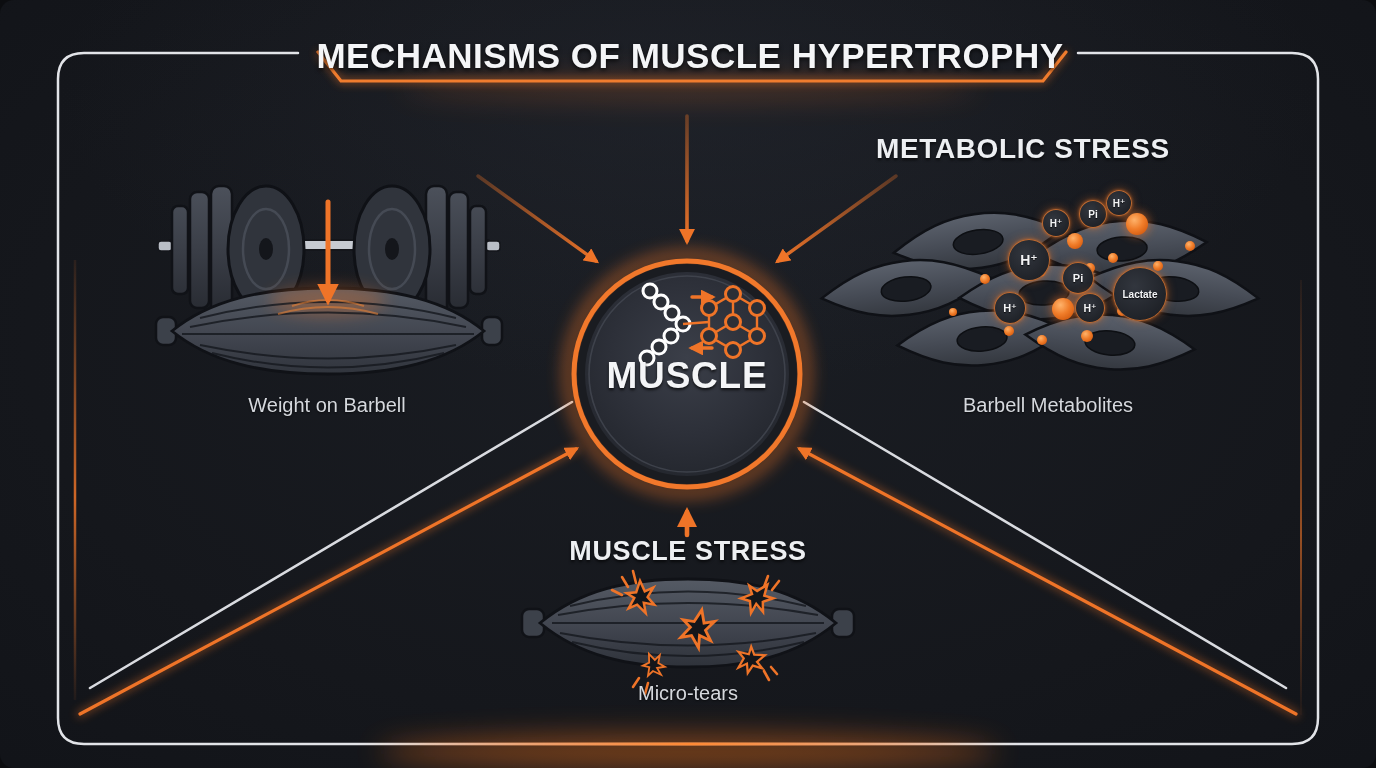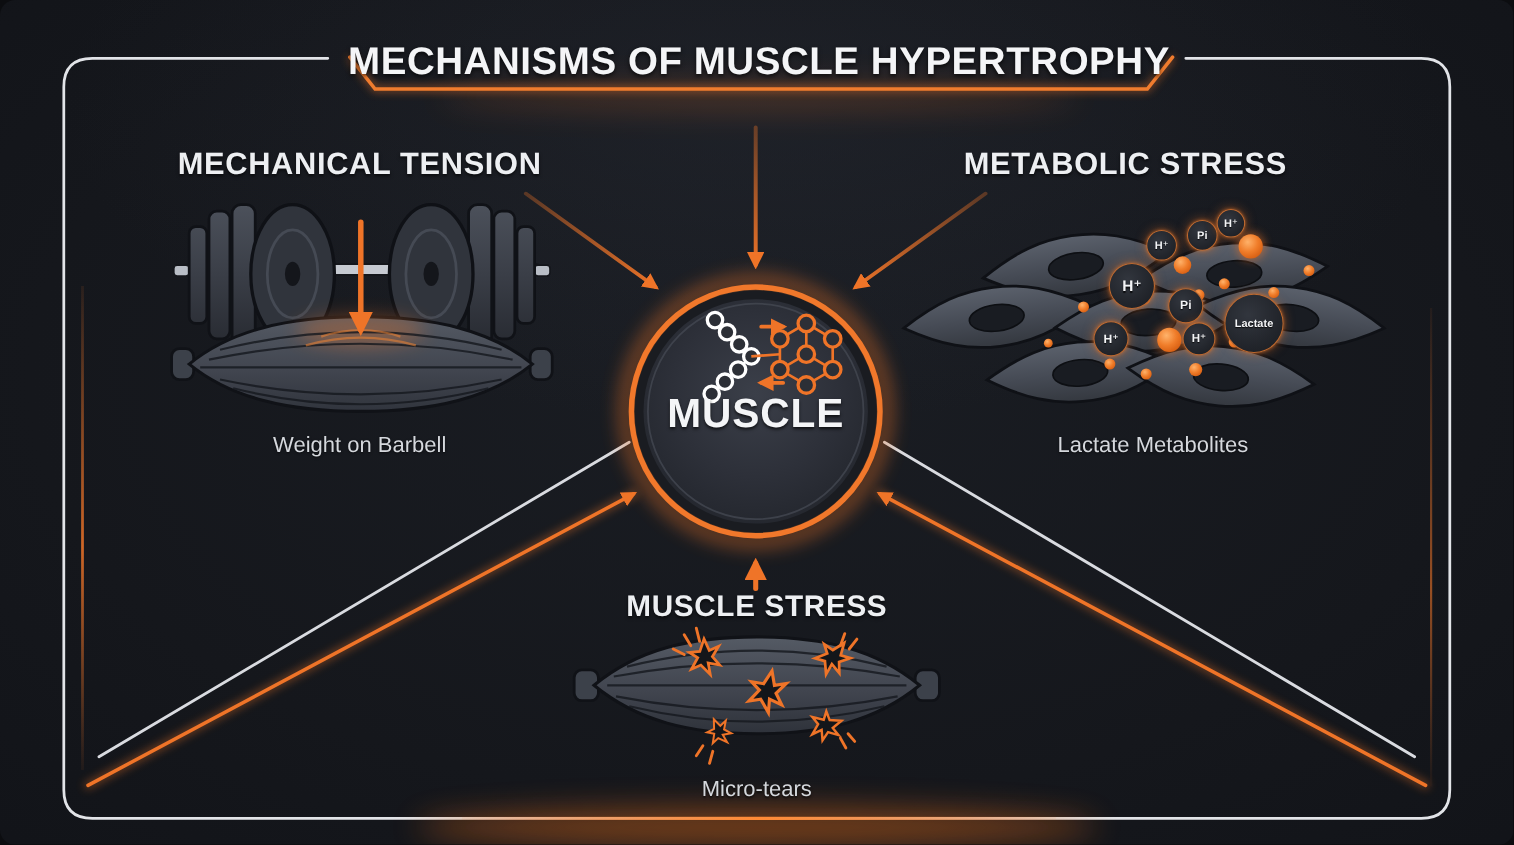--- a/index.html
+++ b/index.html
@@ -298,31 +298,30 @@
         <circle cx="709" cy="308" r="7.5"></circle>
         <circle cx="733" cy="322" r="7.5"></circle>
       </g>
       <line x1="692" y1="297" x2="712" y2="297" stroke="#ef7428" stroke-width="3.4" stroke-linecap="round" marker-end="url(#ah)"></line>
       <line x1="712" y1="348" x2="692" y2="348" stroke="#ef7428" stroke-width="3.4" stroke-linecap="round" marker-end="url(#ah)"></line>
     </g>
   </svg>
 
   <div class="abs title" style="left:690px;top:36px">MECHANISMS OF MUSCLE HYPERTROPHY</div>
 
-  <div class="abs hd" style="left:327px;top:133px">MECHANICAL TENSION</div>
 
   <div class="abs hd" style="left:1023px;top:133px">METABOLIC STRESS</div>
 
   <div class="abs hd" style="left:688px;top:536px;font-size:27px">MUSCLE STRESS</div>
 
   <div class="abs cap" style="left:327px;top:394px">Weight on Barbell</div>
 
-  <div class="abs cap" style="left:1048px;top:394px">Lactate Metabolites</div>
-
-  <div class="abs cap" style="left:688px;top:707px">Micro-tears</div>
+  <div class="abs cap" style="left:1048px;top:394px">Barbell Metabolites</div>
+
+  <div class="abs cap" style="left:688px;top:682px">Micro-tears</div>
 
   <div class="abs center-label" style="left:687px;top:359px">
     <div>MUSCLE</div>
   </div>
 
   <div class="chip" style="left:1056px;top:223px;width:26px;height:26px;font-size:10px">H⁺</div>
   <div class="chip" style="left:1093px;top:214px;width:26px;height:26px;font-size:10px">Pi</div>
   <div class="chip" style="left:1119px;top:203px;width:24px;height:24px;font-size:10px">H⁺</div>
   <div class="chip" style="left:1029px;top:260px;width:40px;height:40px;font-size:14px">H⁺</div>
   <div class="chip" style="left:1078px;top:278px;width:30px;height:30px;font-size:11px">Pi</div>

